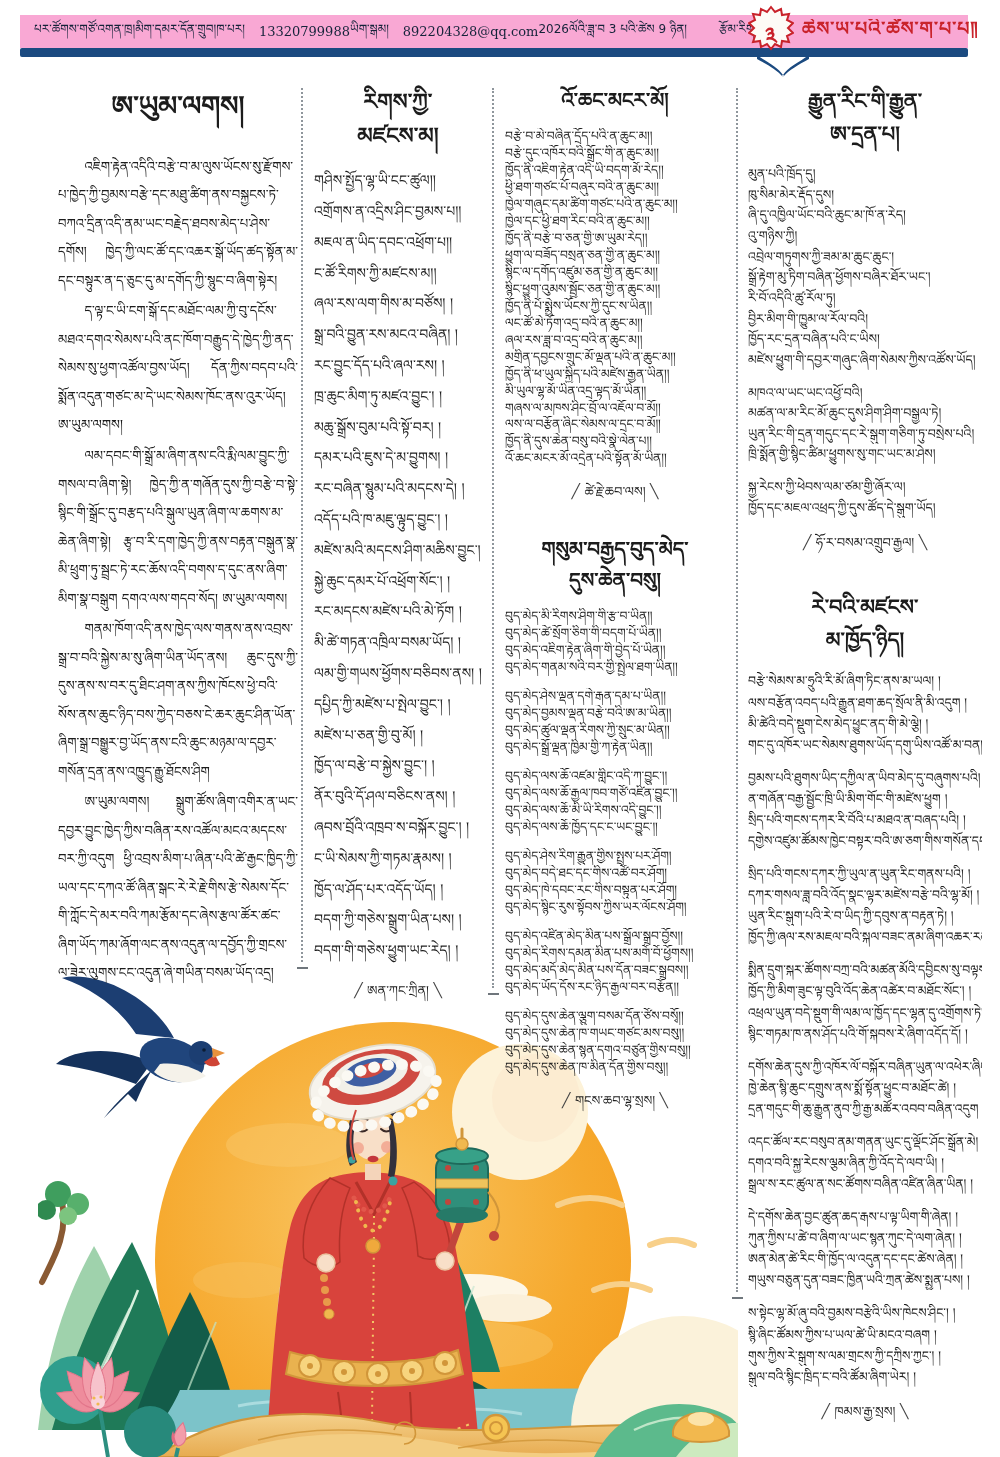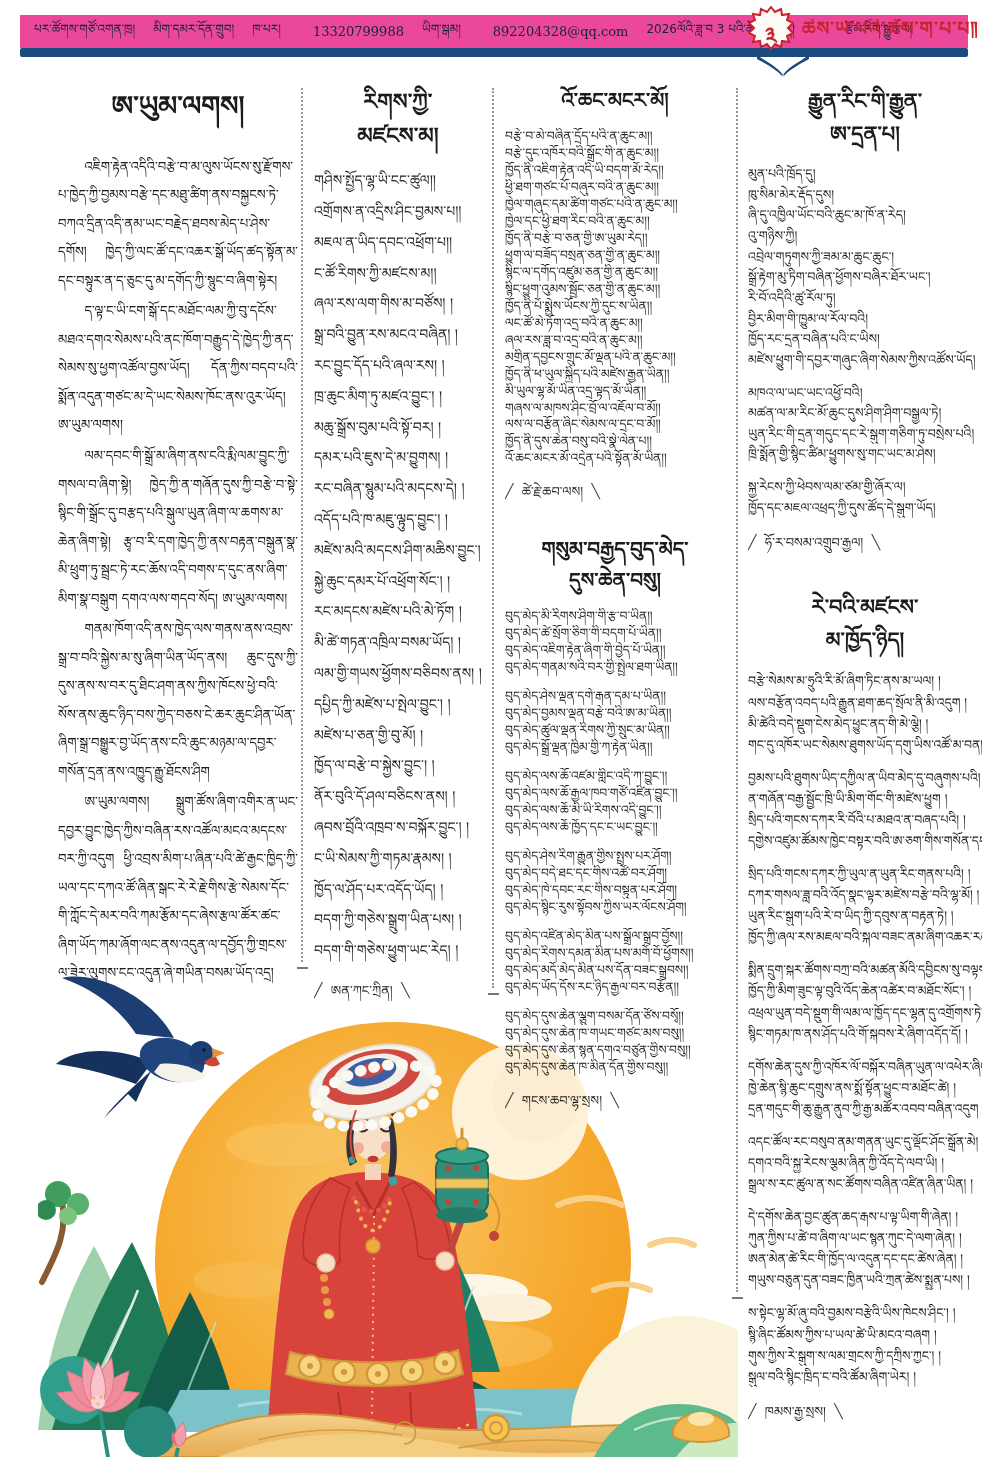--- a/index.html
+++ b/index.html
@@ -1,21 +1,21 @@
 <!DOCTYPE html>
 <html><head>
 <meta charset="utf-8">
 <style>
   html,body{margin:0;padding:0;background:#e9e9e9;}
   .page{position:relative;width:1000px;height:1457px;margin:0 auto;background:#ffffff;
         font-family:"DejaVu Sans",sans-serif;color:#1c1c1c;overflow:hidden;}
   
-  .mast-strip{position:absolute;left:20px;top:15px;width:948px;height:33px;background:#ec4899;
+  .mast-strip{position:absolute;left:20px;top:15px;width:948px;height:33px;background:#f9a8d4;
               display:flex;align-items:center;padding:0 14px;box-sizing:border-box;
-              font-size:12px;color:#15233a;gap:18px;}
+              font-size:12px;color:#15233a;}
   .mast-item{white-space:nowrap;}
   .mast-num{font-family:"DejaVu Serif",serif;font-size:13px;margin-left:14px;}
   .navy-bar{position:absolute;left:20px;top:48px;width:948px;height:9px;background:#1b4a80;border-radius:2px;}
   .ribbon{position:absolute;left:756px;top:55px;width:54px;height:22px;}
   .seal{position:absolute;left:748px;top:5px;width:46px;height:46px;}
   .seal-num{position:absolute;left:748px;top:11px;width:46px;text-align:center;
             font-size:22px;color:#c9232b;font-weight:700;}
   .mast-script{position:absolute;left:802px;top:19px;width:175px;font-size:19px;line-height:1;
                color:#c9232b;font-weight:700;letter-spacing:1px;white-space:nowrap;overflow:hidden;}
   
@@ -30,21 +30,21 @@
   .t3{font-size:20px;margin-bottom:12px;}
   .t4{font-size:21px;margin-bottom:14px;}
   .t3b{font-size:20px;margin:20px 0 12px 0;}
   .t4b{font-size:21px;margin:26px 0 14px 0;}
   .prose p{font-size:13.2px;line-height:2.16;text-align:justify;text-indent:2em;margin:0 0 2px 0;}
   .poem .pl{font-size:14px;line-height:2.2;white-space:nowrap;overflow:hidden;}
   .poem-tight .pl{font-size:12.3px;line-height:1.38;white-space:nowrap;overflow:hidden;}
   .poem-mid .pl{font-size:12.6px;line-height:1.64;white-space:nowrap;overflow:hidden;}
   .poem-long .pl{font-size:12.4px;line-height:1.7;white-space:nowrap;overflow:hidden;}
   .pl:empty{height:12px;}
-  .sig{font-size:13px;text-align:left;margin-top:10px;white-space:nowrap;font-family:Liberation Mono, monospace;}
+  .sig{font-size:13px;text-align:center;margin-top:10px;white-space:nowrap;}
   .sig .dec{color:#444;font-size:14px;}
   
   .vdash{position:absolute;width:0;border-left:2px dotted #8f969c;z-index:1;}
   .vdash::after{content:"";position:absolute;bottom:-7px;left:-6px;width:11px;border-top:2px solid #6f767c;}
   .d1{left:301px;top:88px;height:874px;}
   .d2{left:492px;top:88px;height:900px;}
   .d3{left:736px;top:88px;height:1204px;}
   
   .illus{position:absolute;left:38px;top:960px;width:700px;height:497px;z-index:0;}
 </style>

